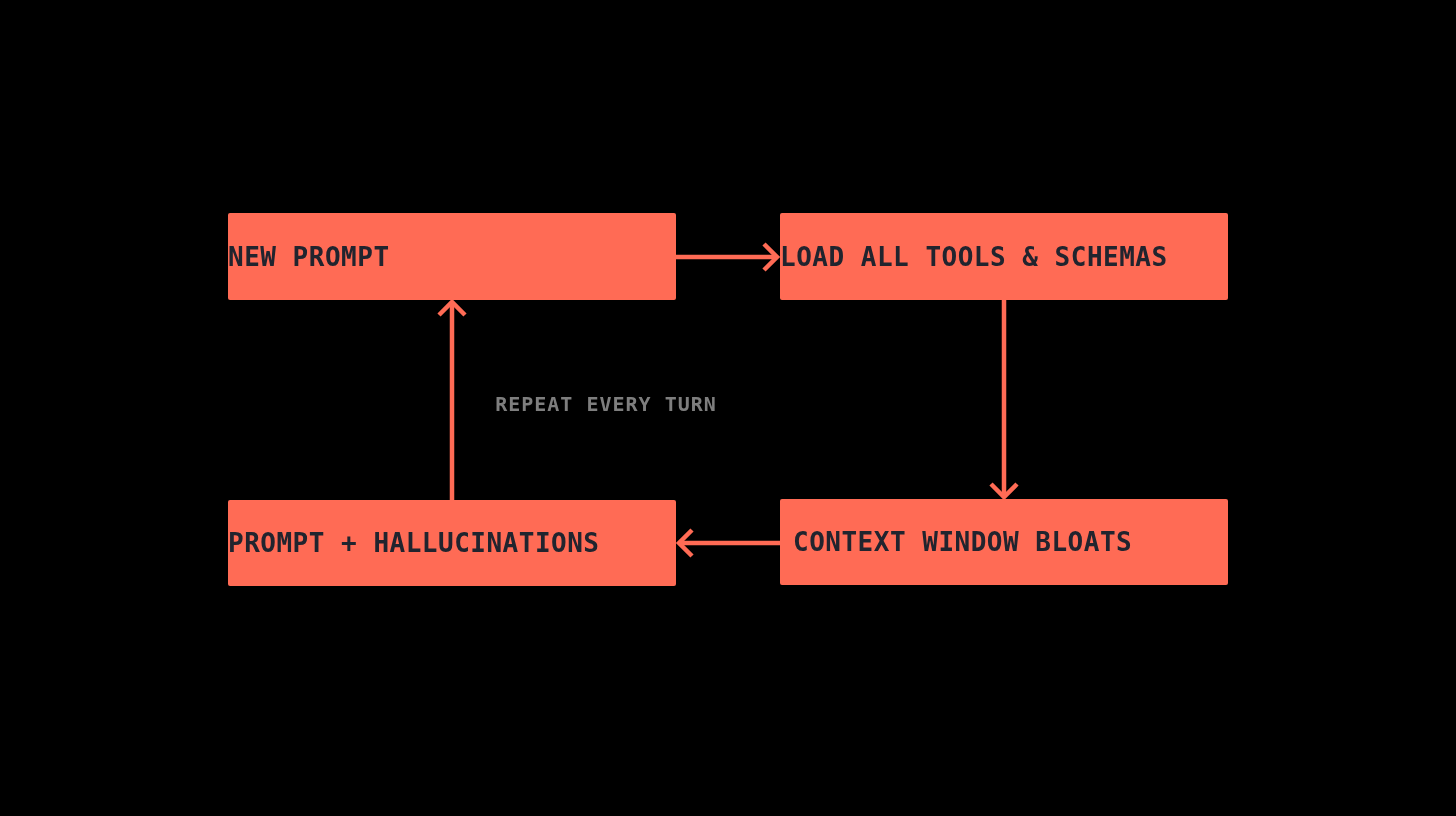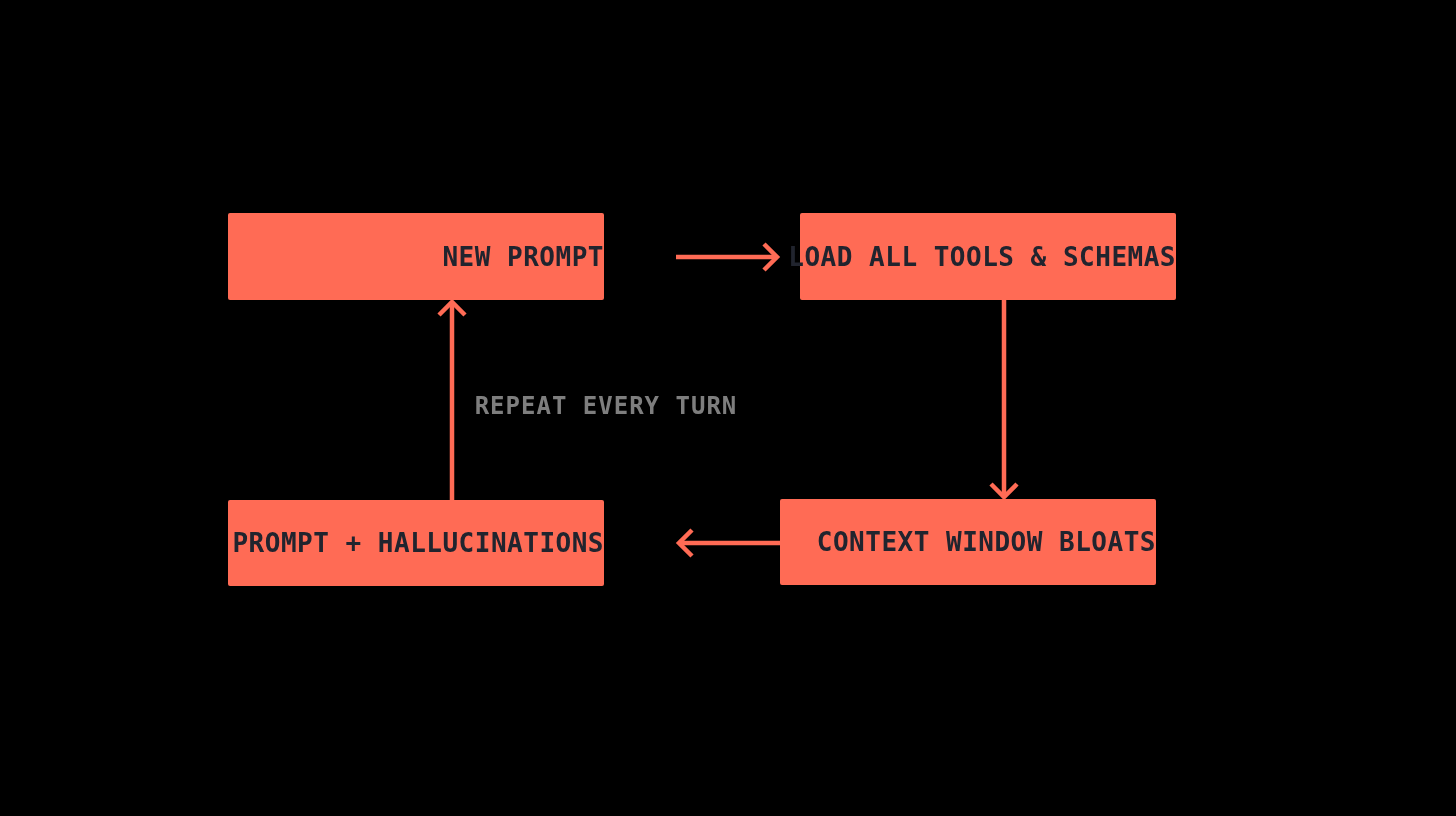--- a/index.html
+++ b/index.html
@@ -20,47 +20,47 @@
     font-family: "DejaVu Sans Mono", "Liberation Mono", monospace;
   }
   .canvas {
     position: relative;
     width: 1456px;
     height: 816px;
     background: var(--background);
   }
   .node {
     position: absolute;
-    width: 376px;
+    width: 448px;
     height: 87px;
     background: var(--node-fill);
     border-radius: 2px;
     display: flex;
     align-items: center;
-    justify-content: flex-end;
+    justify-content: flex-start;
   }
   .node-label {
     color: var(--node-text);
     font-size: 26px;
     font-weight: 700;
     letter-spacing: 0.5px;
     white-space: nowrap;
   }
   .node-tl { left: 228px; top: 213px; }
-  .node-tr { left: 780px; top: 213px; margin-left: 20px; }
+  .node-tr { left: 780px; top: 213px; }
   .node-bl { left: 228px; top: 500px; height: 86px; }
-  .node-br { left: 780px; top: 499px; height: 86px; }
+  .node-br { left: 780px; top: 499px; height: 86px; padding-left: 13px; }
   .center-label {
     position: absolute;
     left: 0;
     top: 392px;
     width: 1212px;
     text-align: center;
     color: var(--label-text);
-    font-size: 24px;
+    font-size: 20px;
     font-weight: 700;
     letter-spacing: 1px;
     white-space: nowrap;
   }
   .arrow-svg {
     position: absolute;
     overflow: visible;
   }
   .arrow-svg line, .arrow-svg polyline {
     stroke: var(--arrow);

